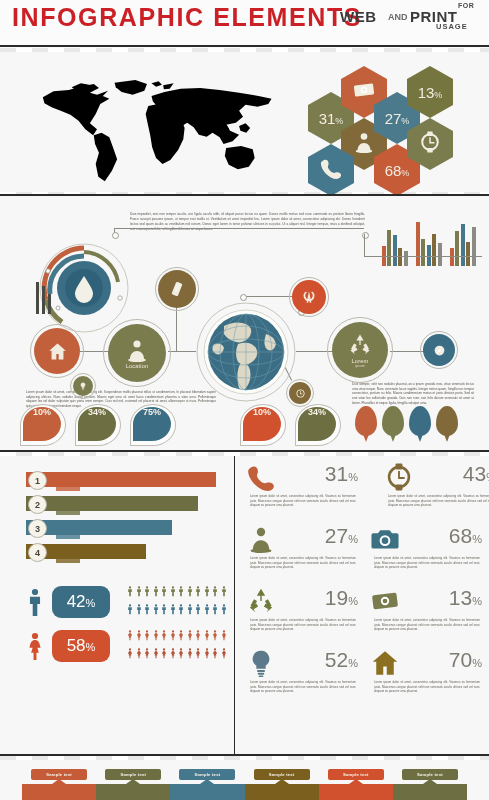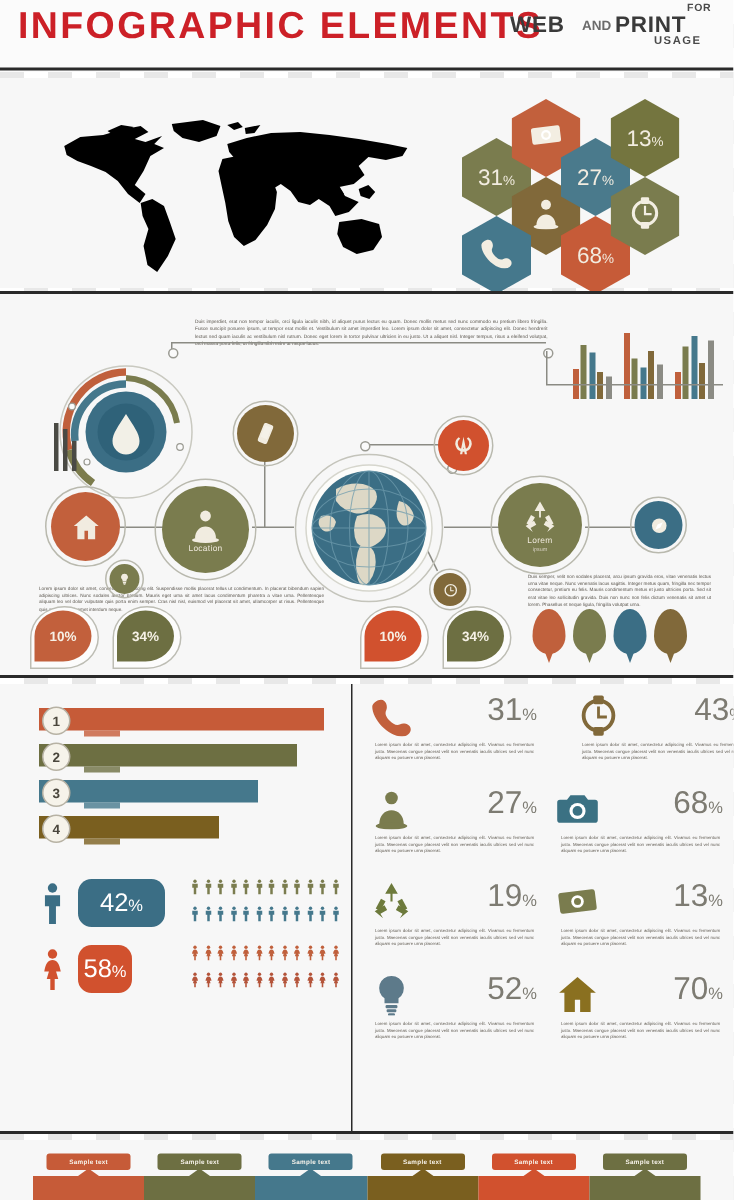--- a/index.html
+++ b/index.html
@@ -67,21 +67,21 @@
   .node .lbl2{font-size:3.6px;color:#d8d2c4;}
   .node svg{display:block;}
 
   #globe{position:absolute;left:194px;top:104px;width:104px;height:104px;}
 
   
   #shields{position:absolute;left:20px;top:208px;width:330px;height:40px;}
   .shield{position:absolute;width:44px;height:40px;}
   .shield .in{position:absolute;left:3px;top:3px;width:38px;height:34px;
       border-radius:50% 50% 50% 0/50% 50% 50% 0;transform:rotate(0deg);
-      display:flex;align-items:center;justify-content:center;}
+      display:flex;justify-content:center;}
   .shield .out{position:absolute;left:0;top:0;width:44px;height:40px;
       border-radius:50% 50% 50% 0/50% 50% 50% 0;background:#fcfcfc;
       border:1px solid #bdbdb4;}
   .shield .txt{font-size:9px;color:#f6f1e6;font-weight:bold;}
   #pins{position:absolute;left:355px;top:208px;width:120px;height:40px;}
   .pin{position:absolute;width:22px;height:30px;
        border-radius:50% 50% 50% 50%/60% 60% 40% 40%;}
   .pin:after{content:"";position:absolute;left:50%;bottom:-6px;margin-left:-3px;
        width:0;height:0;border-left:3px solid transparent;border-right:3px solid transparent;
        border-top:8px solid currentColor;}
@@ -410,20 +410,26 @@
         <div class="in" style="background:#c2603c">
           <span class="txt">10%</span>
         </div>
       </div>
       <div class="shield" style="left: 55px; top: 0px;">
         <div class="out"></div>
         <div class="in" style="background:#6d6f42">
           <span class="txt">34%</span>
         </div>
       </div>
+      <div class="shield" style="left: 110px; top: 0px;">
+        <div class="out"></div>
+        <div class="in" style="background:#3b6e85">
+          <span class="txt">75%</span>
+        </div>
+      </div>
       <div class="shield" style="left: 220px; top: 0px;">
         <div class="out"></div>
         <div class="in" style="background:#d1512e">
           <span class="txt">10%</span>
         </div>
       </div>
       <div class="shield" style="left: 275px; top: 0px;">
         <div class="out"></div>
         <div class="in" style="background:#6d6f42">
           <span class="txt">34%</span>
@@ -668,21 +674,21 @@
             </g>
           </svg>
         </span>
       </div>
       <div style="position: absolute; left: 8px; top: 46px; width: 22px; height: 38px;"><svg width="22" height="38" viewBox="0 0 24 32" fill="#d1512e">
           <g>
             <circle cx="12" cy="4" r="3.4"></circle>
             <path d="M12 8.4c3.2 0 5 2.4 6 8.4h-3.4l1.6 5.4h-2.6v8h-3.2v-8H7.8l1.6-5.4H6c1-6 2.8-8.4 6-8.4z"></path>
           </g>
         </svg></div>
-      <div class="gpill" style="left: 36px; top: 48px; width: 36px; height: 32px; background: rgb(209, 81, 46);">
+      <div class="gpill" style="left: 36px; top: 48px; width: 58px; height: 32px; background: rgb(209, 81, 46);">
         <span>58<em>%</em></span>
       </div>
       <div class="parray" style="left: 110px; top: 45px; width: 100px;">
         <span>
           <svg width="8" height="17" viewBox="0 0 24 32" fill="#c0603c">
             <g>
               <circle cx="12" cy="4" r="3.4"></circle>
               <path d="M12 8.4c3.2 0 5 2.4 6 8.4h-3.4l1.6 5.4h-2.6v8h-3.2v-8H7.8l1.6-5.4H6c1-6 2.8-8.4 6-8.4z"></path>
             </g>
           </svg>

